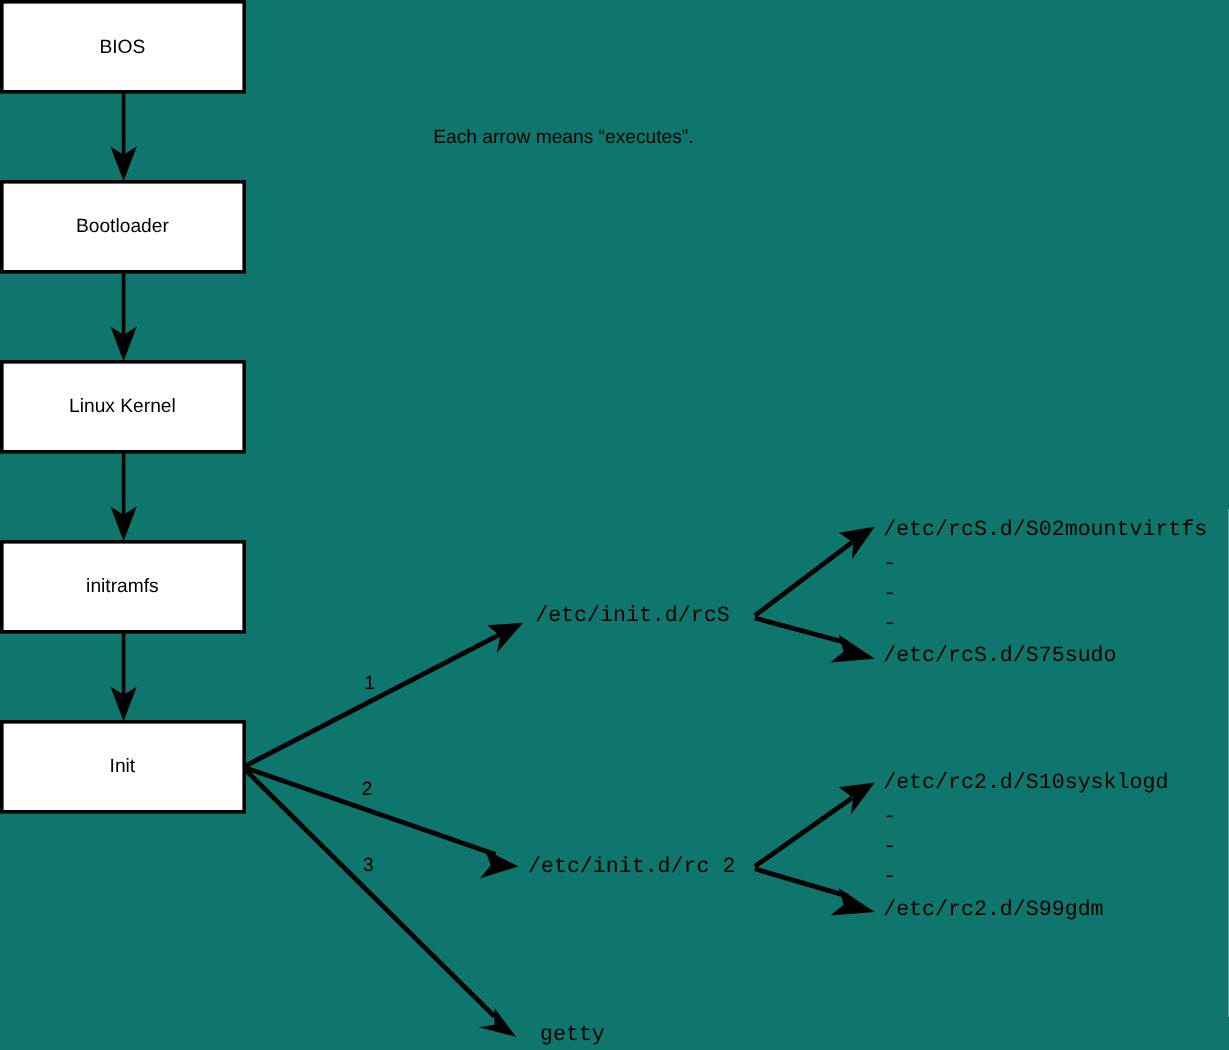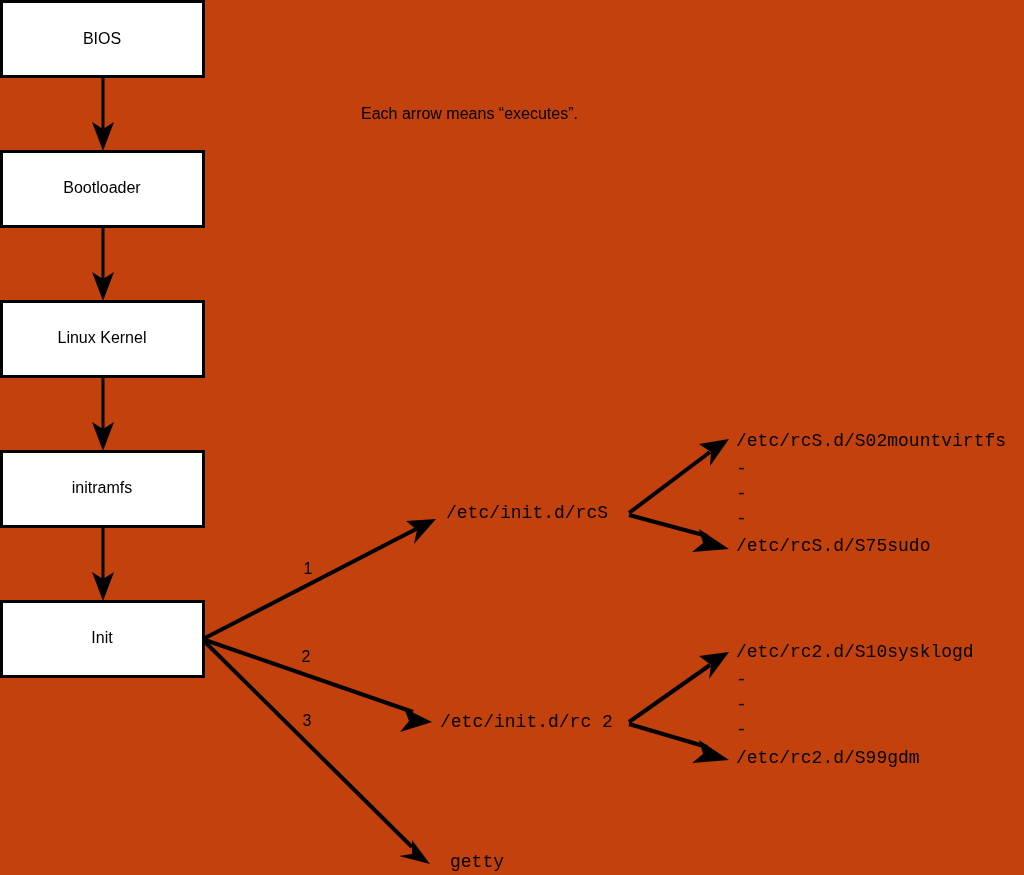--- a/index.html
+++ b/index.html
@@ -10,21 +10,21 @@
   body {
     width: 1024px;
     height: 875px;
     overflow: hidden;
     font-family: "Liberation Sans", sans-serif;
   }
   #diagram-root {
     position: relative;
     width: 1024px;
     height: 875px;
-    background: #c2410c;
+    background: #0f766e;
   }
   svg#boot-diagram {
     display: block;
     width: 1024px;
     height: 875px;
   }
   .box-rect {
     fill: #ffffff;
     stroke: #000000;
     stroke-width: 3;

